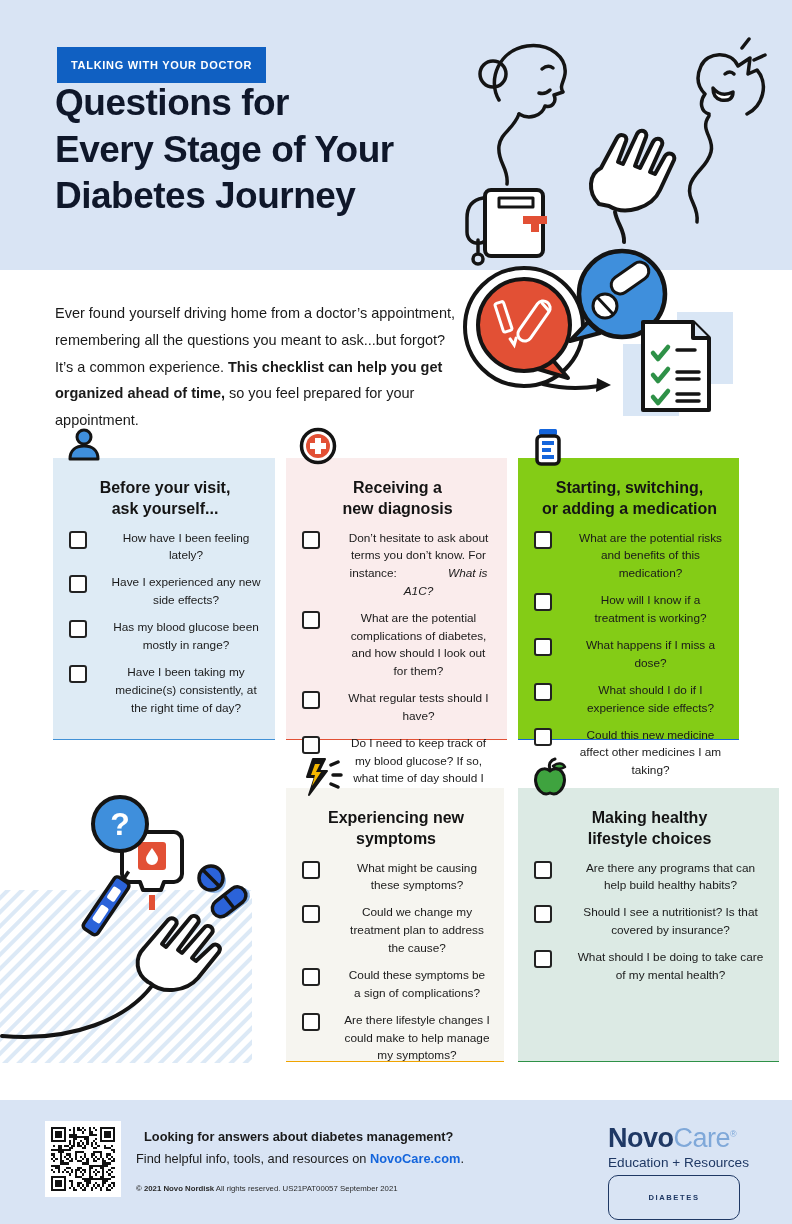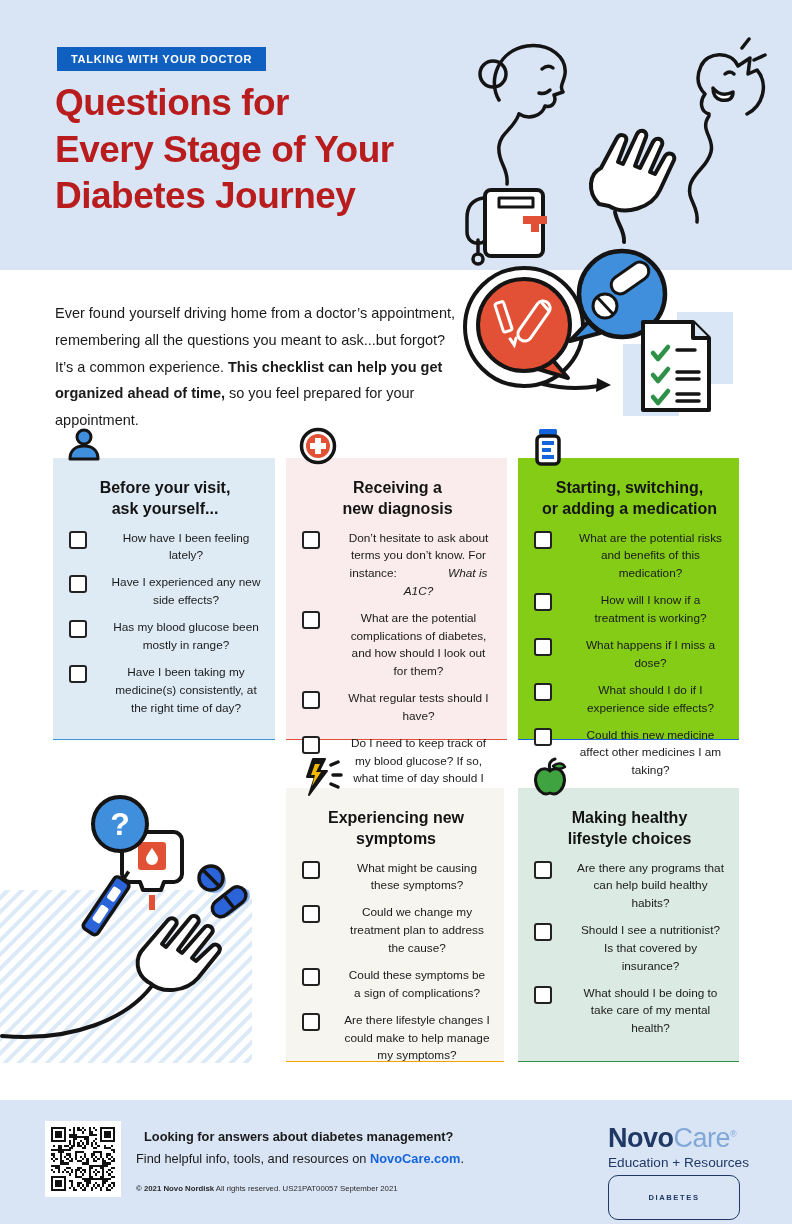--- a/index.html
+++ b/index.html
@@ -2,23 +2,23 @@
 <html><head>
 <meta charset="utf-8">
 <style>
   html,body{margin:0;padding:0;background:#fff;}
   .page{position:relative;width:792px;height:1224px;background:#ffffff;overflow:hidden;
         font-family:"Liberation Sans",sans-serif;color:#1a1a1a;}
   .band-top{position:absolute;left:0;top:0;width:792px;height:270px;background:#d9e4f4;}
   .band-bottom{position:absolute;left:0;top:1100px;width:792px;height:124px;background:#d9e4f4;}
 
   .badge{position:absolute;left:57px;top:47px;background:#1060c2;color:#fff;
-         font-size:11px;font-weight:bold;letter-spacing:.7px;padding:6px 14px;}
+         font-size:11px;font-weight:bold;letter-spacing:.7px;padding:12px 14px;}
   .big-title{position:absolute;left:55px;top:80px;margin:0;font-size:37px;line-height:1.26;
-             font-weight:bold;letter-spacing:-.5px;color:#b91c1c;white-space:pre-line;}
+             font-weight:bold;letter-spacing:-.5px;color:#0f172a;white-space:pre-line;}
 
   .intro{position:absolute;left:55px;top:300px;width:404px;font-size:14.5px;line-height:1.85;margin:0;}
   .intro b{font-weight:bold;}
 
   .illus-top{position:absolute;left:447px;top:22px;width:345px;height:400px;}
   .illus-bottom{position:absolute;left:0px;top:768px;width:285px;height:295px;}
 
   .card{position:absolute;box-sizing:border-box;border-bottom:1px solid #1d4ed8;
         padding:20px 14px 0 16px;text-align:center;}
   .card-icon{position:absolute;left:13px;top:-31px;}
@@ -27,21 +27,21 @@
   .item{display:flex;gap:24px;margin-bottom:9.5px;}
   .checkbox{flex:0 0 auto;width:14px;height:14px;border:2px solid #222;border-radius:3px;
             background:#fff;margin-top:1px;}
   .item-label{font-size:11.8px;line-height:1.5;color:#1a1a1a;}
   .item-label em{font-style:italic;margin-left:48px;}
 
   #card-0{left:53px;top:458px;width:222px;height:282px;}
   #card-1{left:286px;top:458px;width:221px;height:282px;}
   #card-2{left:518px;top:458px;width:221px;height:282px;}
   #card-3{left:286px;top:788px;width:218px;height:274px;}
-  #card-4{left:518px;top:788px;width:221px;height:274px;}
+  #card-4{left:518px;top:788px;width:261px;height:274px;}
 
   .qr-box{position:absolute;left:45px;top:1121px;width:76px;height:76px;background:#fff;
           display:flex;align-items:center;justify-content:center;}
   .footer-text{position:absolute;left:136px;top:1129px;width:360px;}
   .footer-heading{margin:0 8px 7px;font-size:12.8px;font-weight:bold;}
   .footer-line{margin:0;font-size:12.8px;}
   .footer-link{color:#1465dc;font-weight:bold;text-decoration:none;cursor:pointer;}
   .copyright{position:absolute;left:136px;top:1176px;font-size:7.8px;color:#2a2a2a;}
   .copyright b{font-weight:bold;}
 

